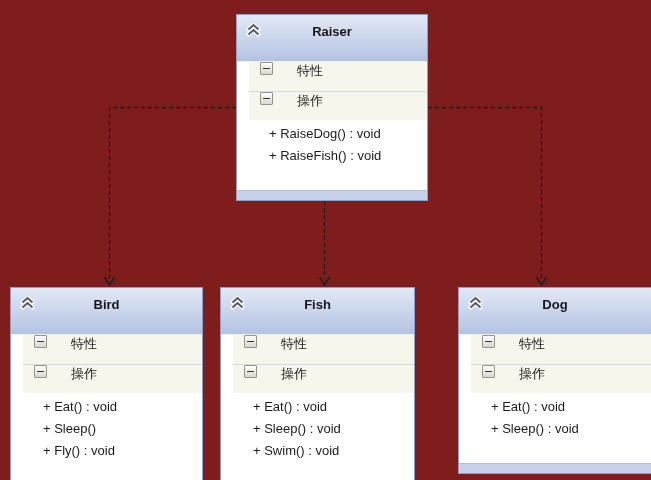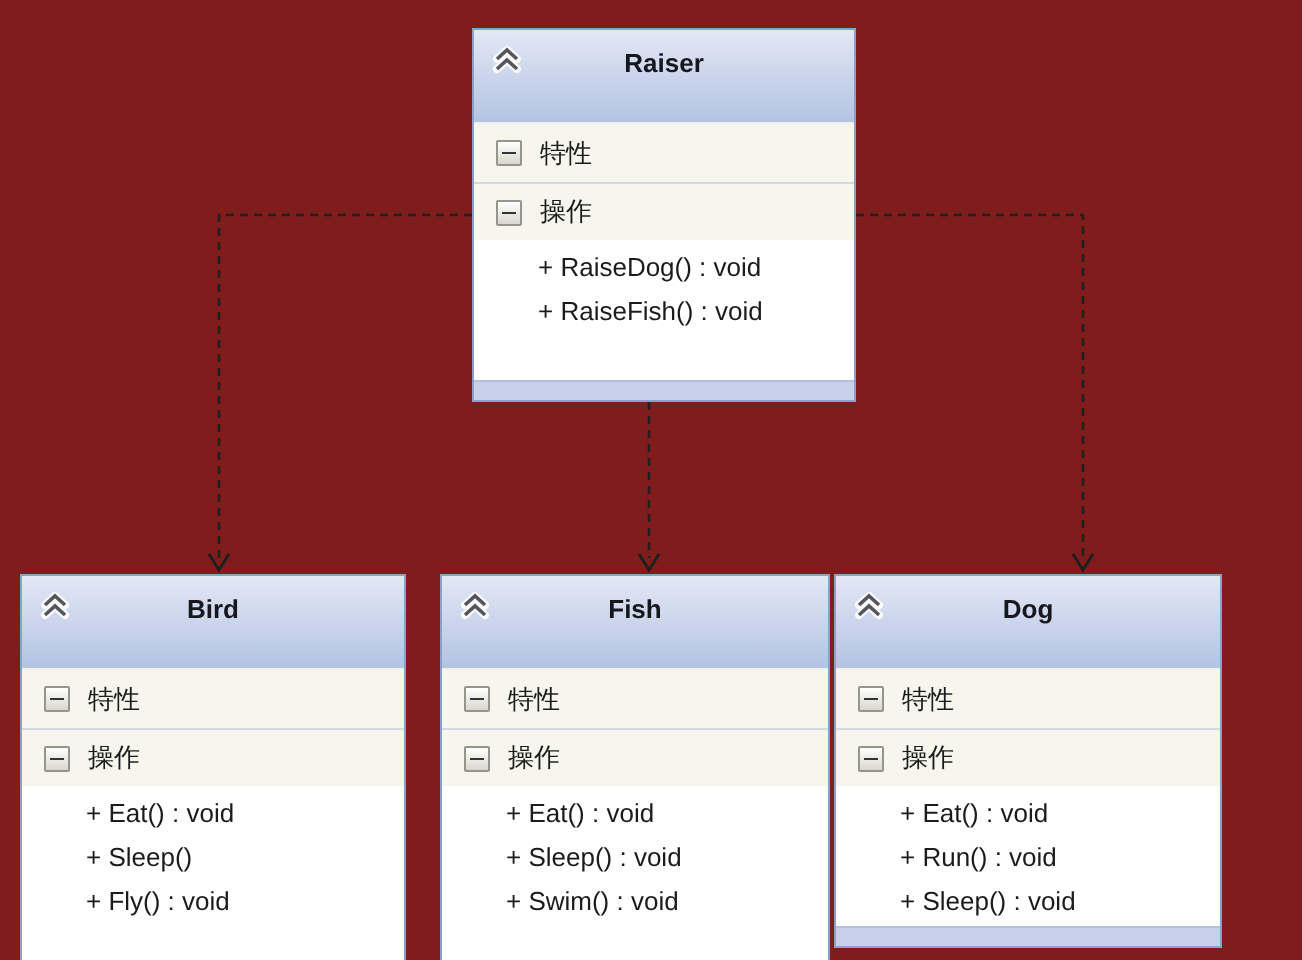--- a/index.html
+++ b/index.html
@@ -51,23 +51,23 @@
     text-align: center;
     padding-top: 9px;
     font-size: 13px;
     font-weight: bold;
     color: #17171f;
   }
   .section-row {
     flex: 0 0 29px;
     background: #f6f6ed;
     display: flex;
-    align-items: center;
-    gap: 9px;
+    gap: 24px;
     padding-left: 11px;
+    margin-left: 12px;
   }
   .section-row.ops { border-top: 1px solid #d2d9e7; }
   .minus-box {
     display: inline-block;
     width: 13px; height: 13px;
     border: 1px solid #95958c;
     border-radius: 1px;
     background: linear-gradient(#ffffff, #d8d8cb);
     position: relative;
     cursor: pointer;
@@ -210,21 +210,21 @@
       <span class="section-label">操作</span>
     </div>
     <div class="members">
       <div class="member">+ Eat() : void</div>
       <div class="member">+ Sleep() : void</div>
       <div class="member">+ Swim() : void</div>
     </div>
     <div class="box-footer"></div>
   </div>
 
-  <div class="class-box" style="left:417px; top:287px; width:194px; height:187px;">
+  <div class="class-box" style="left:458px; top:287px; width:194px; height:187px;">
     <div class="box-header">
       <span class="collapse-btn">
         <svg width="17" height="16" viewBox="0 0 17 16">
           <g fill="none" stroke="#fafafa" stroke-width="4" stroke-linecap="round" stroke-linejoin="round">
             <path d="M3.5 7.5 8.5 3 13.5 7.5"></path>
               <path d="M3.5 12.5 8.5 8 13.5 12.5"></path>
           </g>
           <g fill="none" stroke="#55555e" stroke-width="1.8">
             <path d="M3.5 7.5 8.5 3 13.5 7.5"></path>
               <path d="M3.5 12.5 8.5 8 13.5 12.5"></path>
@@ -236,19 +236,18 @@
     <div class="section-row">
       <span class="minus-box"></span>
       <span class="section-label">特性</span>
     </div>
     <div class="section-row ops">
       <span class="minus-box"></span>
       <span class="section-label">操作</span>
     </div>
     <div class="members">
       <div class="member">+ Eat() : void</div>
-      <div class="member">+ Run() : void</div>
       <div class="member">+ Sleep() : void</div>
     </div>
     <div class="box-footer"></div>
   </div>
 
 </div>
 
 </body></html>

